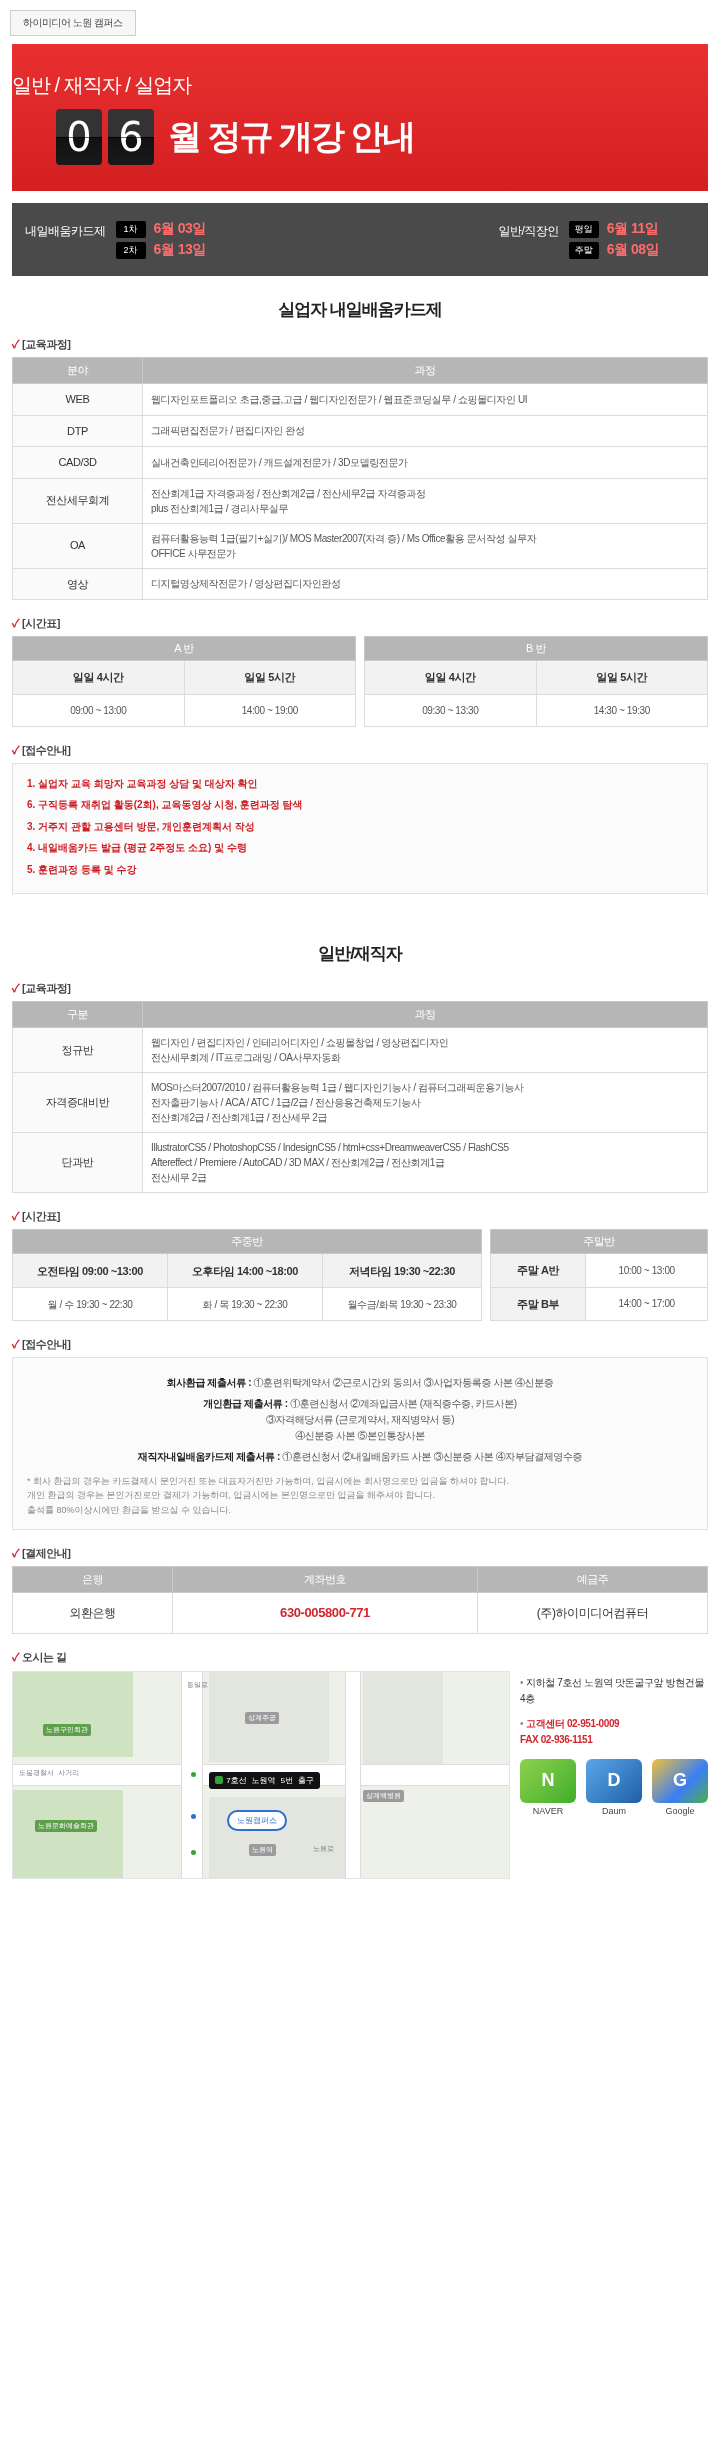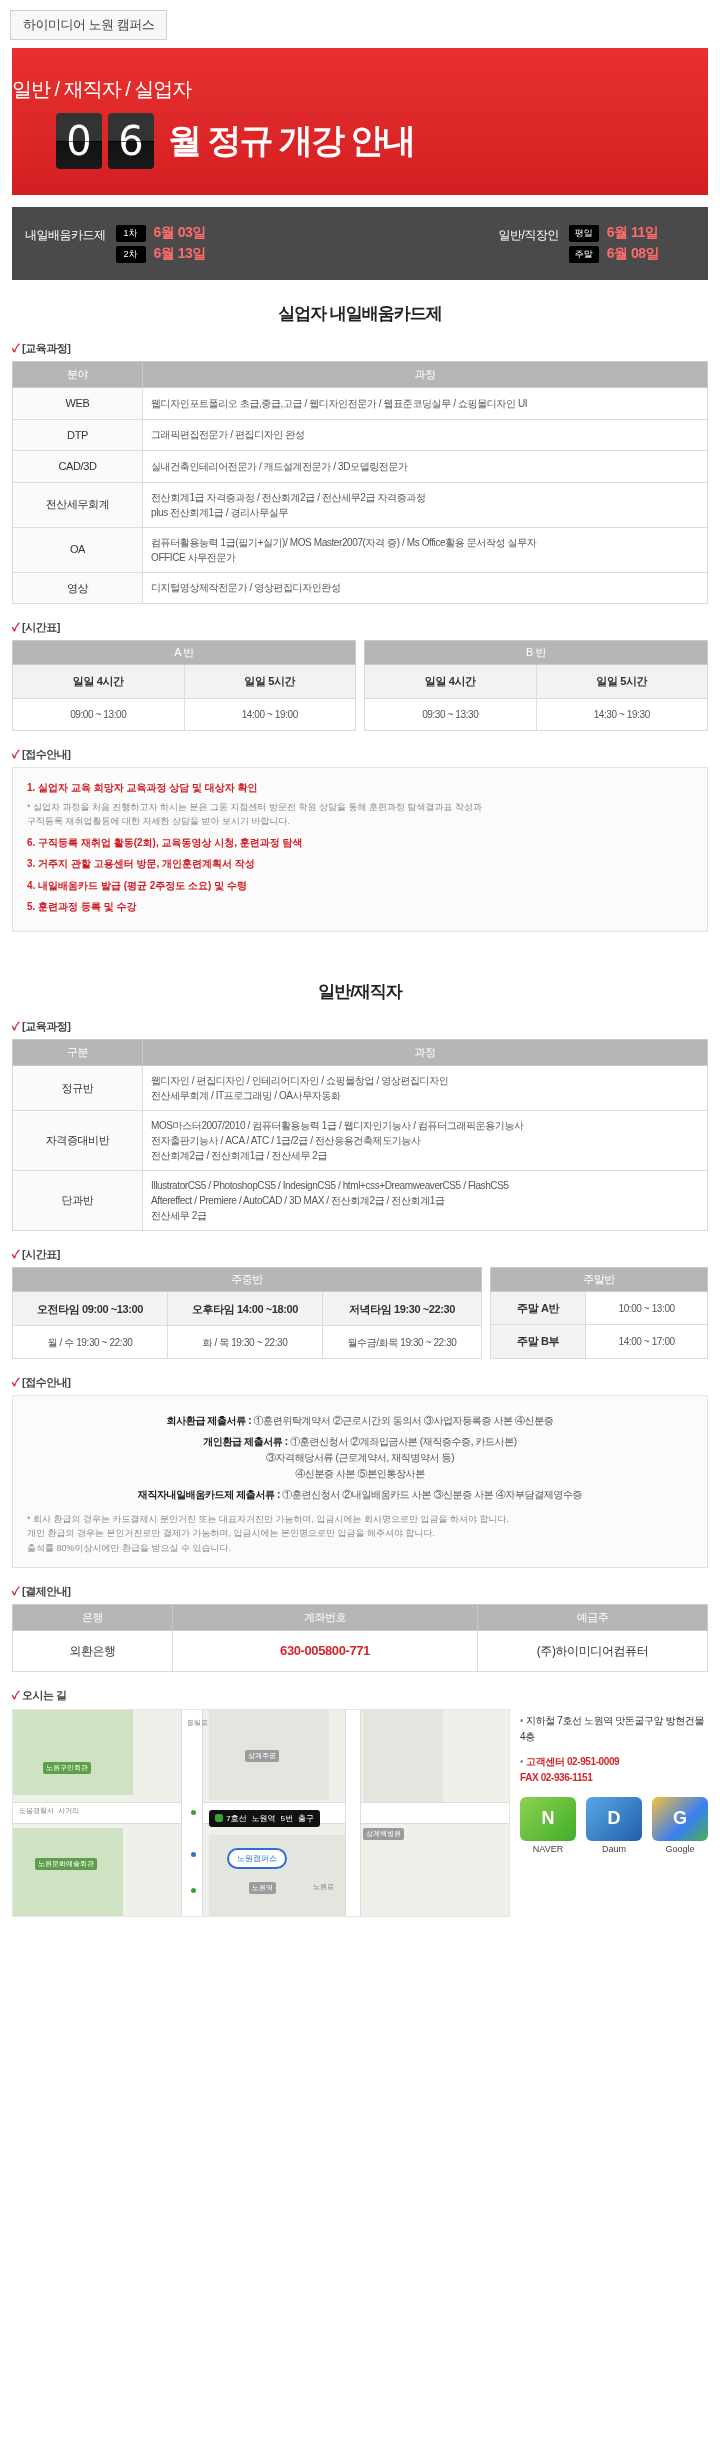--- a/index.html
+++ b/index.html
@@ -13,21 +13,21 @@
   }
   .page { width:720px; position:relative; }
 
   
   .logo-bar { padding:10px 0 8px 10px; }
   .logo-box {
     display:inline-block;
     border:1px solid #cfcfcf;
     background:#f7f7f7;
     color:#444;
-    font-size:13px;
+    font-size:10px;
     padding:5px 12px;
     letter-spacing:-0.5px;
   }
 
   
   .hero {
     margin:0 12px;
     background:#e02b2b;
     background:linear-gradient(180deg,#e8302f 0%, #d41f22 100%);
     color:#fff;
@@ -356,22 +356,20 @@
     </tbody>
       </table>
   </div>
 
   <div class="gap"></div>
   <div class="blk-head">
     <span class="chk">✓</span><span class="nm">[접수안내]</span>
   </div>
   <div class="notice">
     <div class="memo" style="color:#cf1f26;font-size:10px;font-weight:bold;">1. 실업자 교육 희망자 교육과정 상담 및 대상자 확인</div>
-    <div class="memo" style="white-space:pre-line">* 실업자 과정을 처음 진행하고자 하시는 분은 그동 지점센터 방문전 학원 상담을 통해 훈련과정 탐색결과표 작성과
-   구직등록 재취업활동에 대한 자세한  상담을 받아 보시기 바랍니다.</div>
     <div class="memo" style="color:#cf1f26;font-size:10px;font-weight:bold;">6. 구직등록 재취업 활동(2회), 교육동영상 시청, 훈련과정 탐색</div>
     <div class="memo" style="color:#cf1f26;font-size:10px;font-weight:bold;">3. 거주지 관할 고용센터 방문, 개인훈련계획서 작성</div>
     <div class="memo" style="color:#cf1f26;font-size:10px;font-weight:bold;">4. 내일배움카드 발급 (평균 2주정도 소요) 및 수령</div>
     <div class="memo" style="color:#cf1f26;font-size:10px;font-weight:bold;">5. 훈련과정 등록 및 수강</div>
   </div>
 
   <div class="gap-lg"></div>
   <div class="section-title">일반/재직자</div>
 
   <div class="blk-head">
@@ -414,21 +412,21 @@
             <th colspan="3">주중반</th>
           </tr>
       <tr>
         <td class="hd">오전타임 09:00 ~13:00</td>
         <td class="hd">오후타임 14:00 ~18:00</td>
         <td class="hd">저녁타임   19:30 ~22:30</td>
       </tr>
       <tr>
         <td>월 / 수   19:30 ~ 22:30</td>
         <td>화 / 목   19:30 ~ 22:30</td>
-        <td>월수금/화목   19:30 ~ 22:30</td>
+        <td>월수금/화목   19:30 ~ 23:30</td>
       </tr>
     </tbody>
       </table>
     <table class="tt">
       <tbody>
           <tr>
             <th colspan="2">주말반</th>
           </tr>
       <tr>
         <td class="hd">주말 A반</td>

